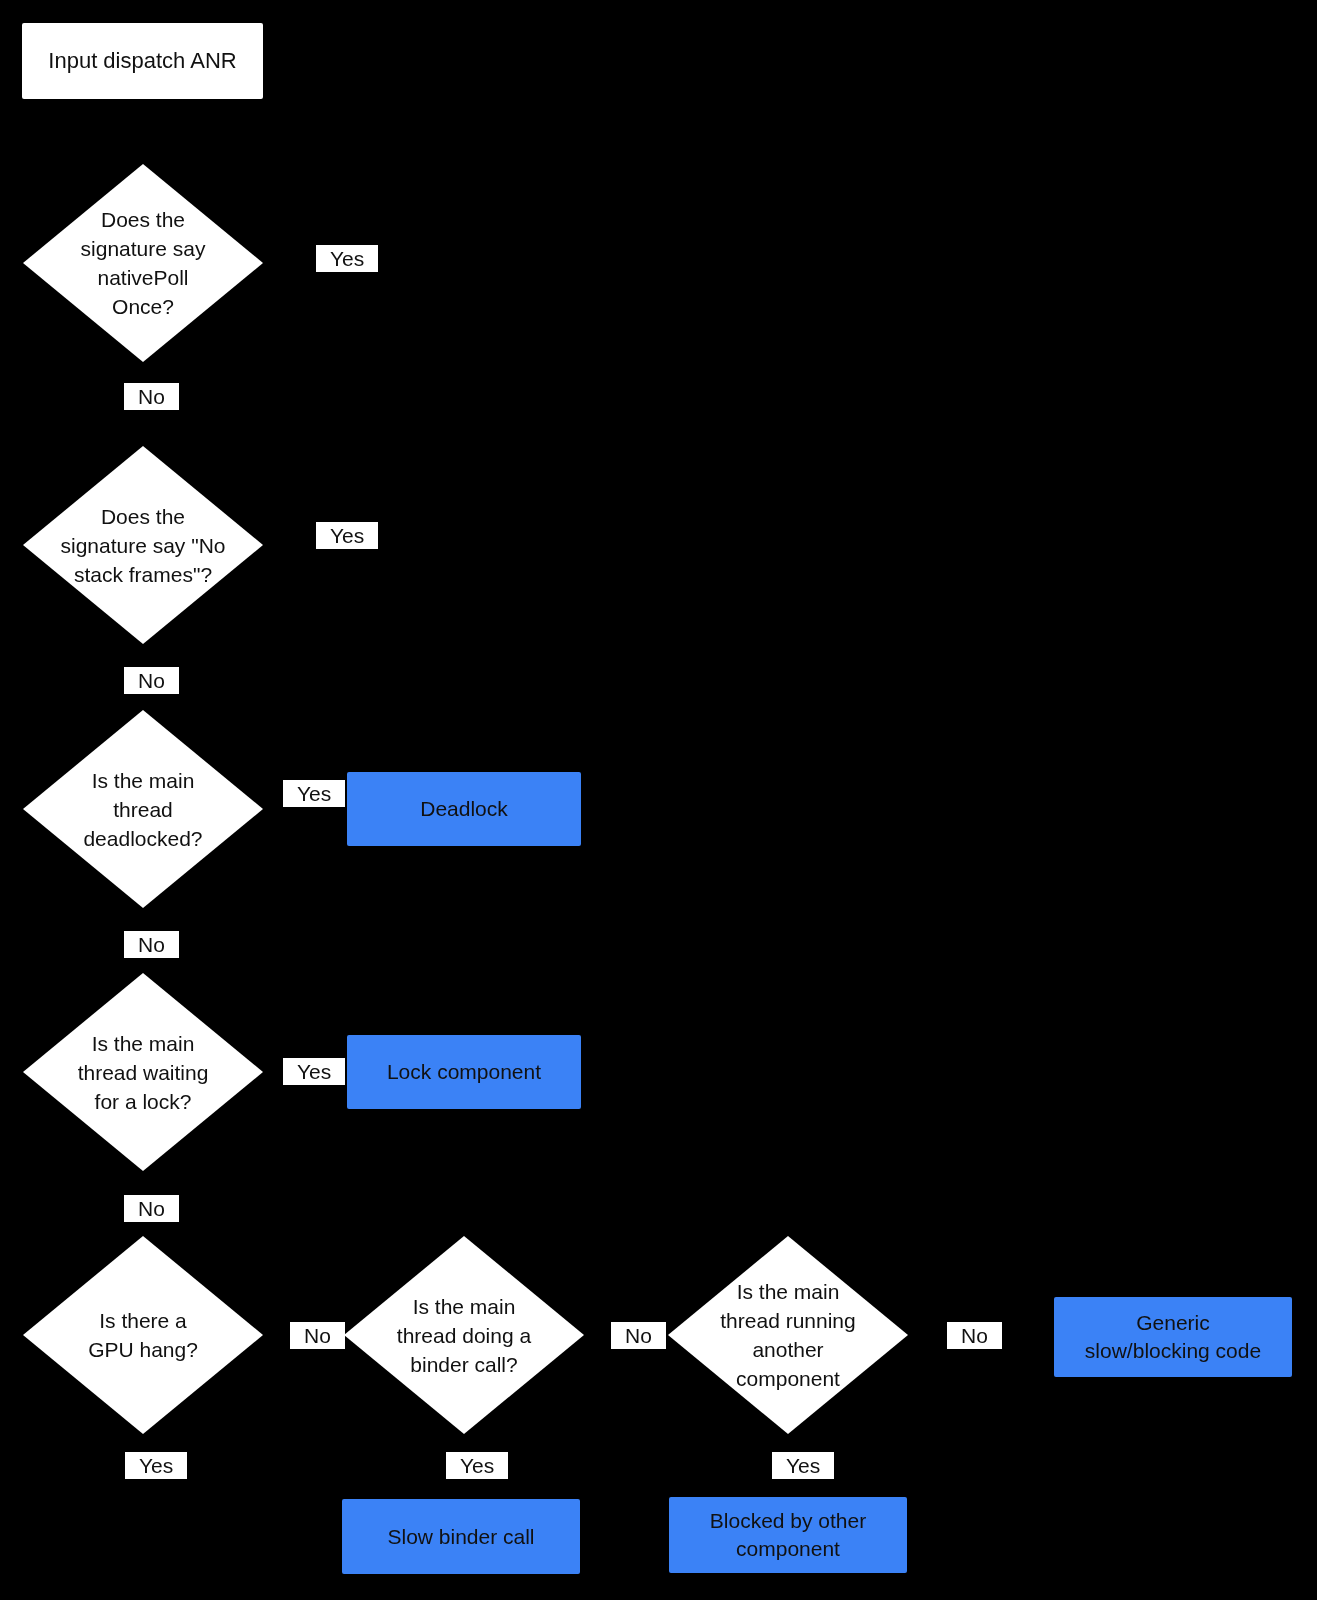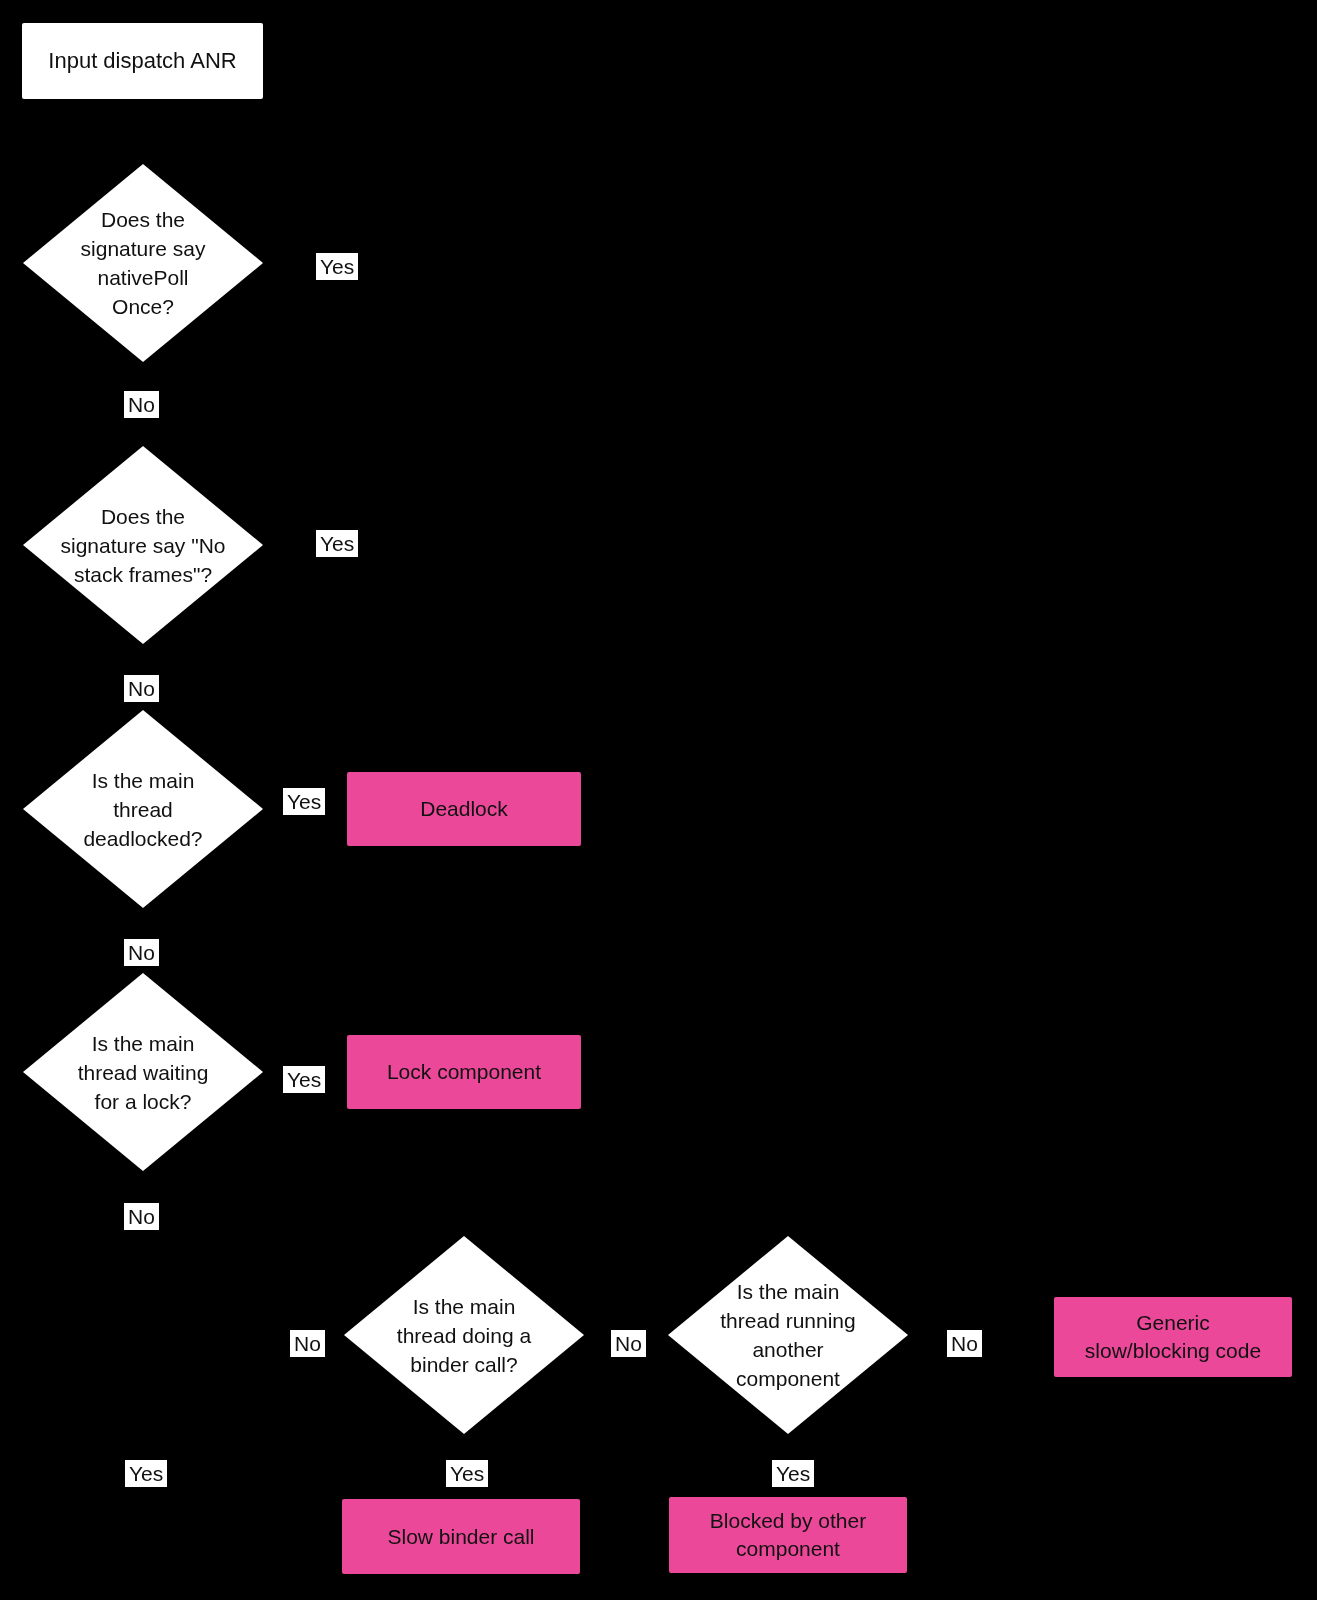--- a/index.html
+++ b/index.html
@@ -7,29 +7,29 @@
     position:relative;width:1317px;height:1600px;background:#000;overflow:hidden;
     font-family:"Liberation Sans","DejaVu Sans",sans-serif;color:#111;
   }
   .node{
     position:absolute;display:flex;align-items:center;justify-content:center;
     text-align:center;white-space:pre-line;font-size:21px;line-height:28px;
     box-sizing:border-box;
   }
   .box{border-radius:2px;}
   .box.start{background:#ffffff;font-size:22px;}
-  .box.green{background:#ec4899;}
+  .box.green{background:#3b82f6;}
   .box.pink{background:#f8c9c6;}
   .diamond{
     background:#ffffff;line-height:29px;
     clip-path:polygon(50% 0%,100% 50%,50% 100%,0% 50%);
   }
   .chip{
     position:absolute;background:#ffffff;color:#111;font-size:21px;line-height:27px;
-    padding:0 4px;text-align:center;margin-top:8px;
+    padding:0 14px;text-align:center;
   }
 </style>
 </head>
 <body>
 
 <div id="stage">
 
   <div class="node box start" style="left:22px;top:23px;width:241px;height:76px;">Input dispatch ANR</div>
 
   <div class="node diamond" style="left:23px;top:164px;width:240px;height:198px;">Does the
@@ -39,20 +39,22 @@
   <div class="node diamond" style="left:23px;top:446px;width:240px;height:198px;">Does the
 signature say "No
 stack frames"?</div>
   <div class="node diamond" style="left:23px;top:710px;width:240px;height:198px;">Is the main
 thread
 deadlocked?</div>
   <div class="node diamond" style="left:23px;top:973px;width:240px;height:198px;">Is the main
 thread waiting
 for a lock?</div>
 
+  <div class="node diamond" style="left:23px;top:1236px;width:240px;height:198px;">Is there a
+GPU hang?</div>
   <div class="node diamond" style="left:344px;top:1236px;width:240px;height:198px;">Is the main
 thread doing a
 binder call?</div>
   <div class="node diamond" style="left:668px;top:1236px;width:240px;height:198px;">Is the main
 thread running
 another
 component</div>
 
   <div class="node box green" style="left:347px;top:772px;width:234px;height:74px;">Deadlock</div>
   <div class="node box green" style="left:347px;top:1035px;width:234px;height:74px;">Lock component</div>

